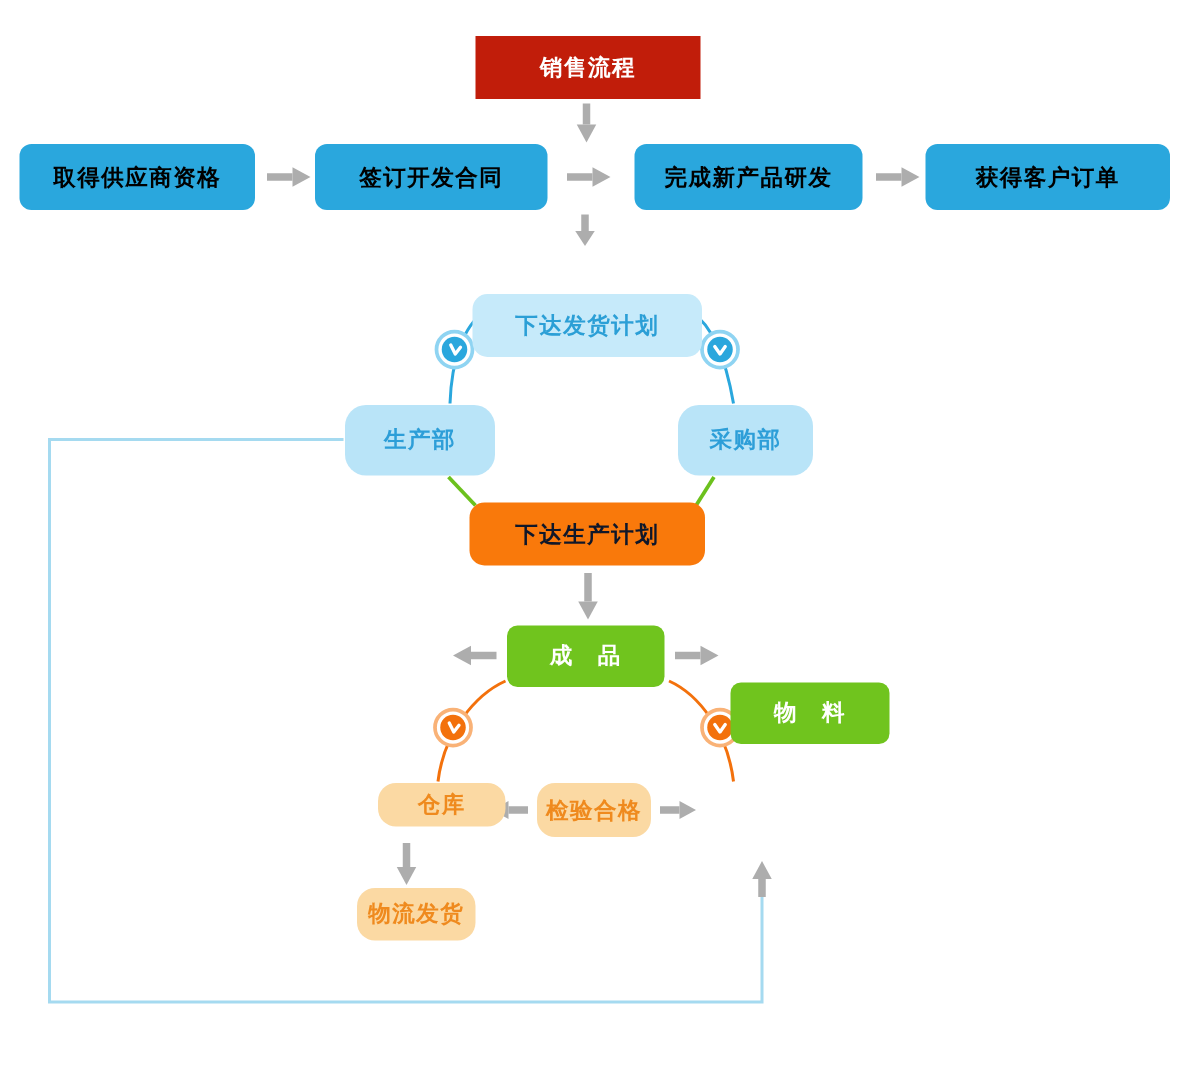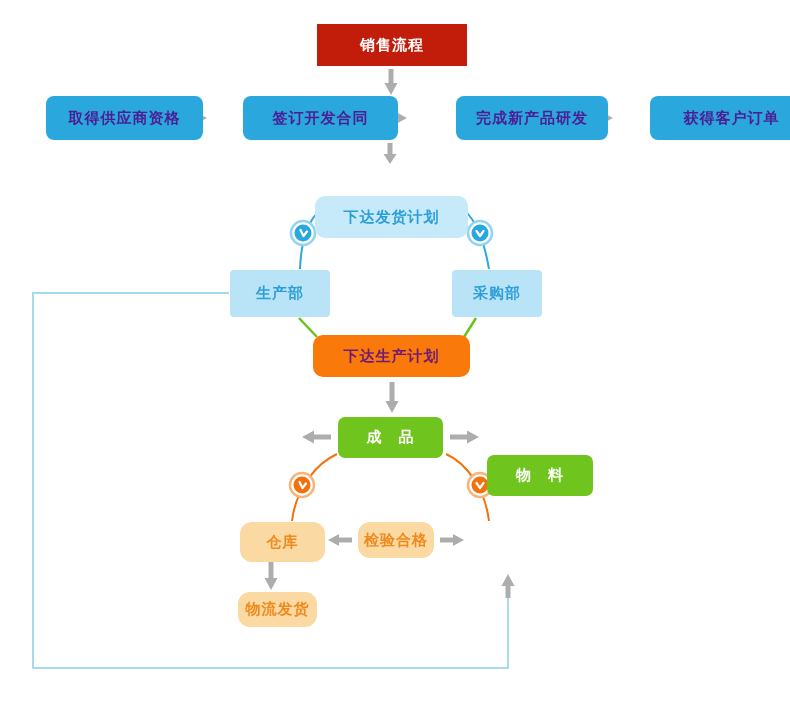--- a/index.html
+++ b/index.html
@@ -7,24 +7,24 @@
     position:relative;width:790px;height:725px;background:#ffffff;overflow:hidden;
     font-family:"Liberation Sans","DejaVu Sans",sans-serif;
   }
   .connectors{position:absolute;left:0;top:0;width:790px;height:725px;}
   .node{
     position:absolute;display:flex;align-items:center;justify-content:center;
     box-sizing:border-box;font-weight:bold;font-size:15px;letter-spacing:1px;
     white-space:pre;text-align:center;
   }
   .red       {background:#c11d0a;color:#ffffff;border-radius:0;}
-  .blue      {background:#2aa7dd;color:#4c1d95;border-radius:8px;margin-left:33px;}
+  .blue      {background:#2aa7dd;color:#000000;border-radius:8px;}
   .lightblue {background:#c6eafa;color:#2b9fd6;border-radius:10px;}
-  .dept      {background:#b9e4f8;color:#2d9ed8;border-radius:4px;}
-  .orangebox {background:#f9790b;color:#701a75;border-radius:10px;}
+  .dept      {background:#b9e4f8;color:#2d9ed8;border-radius:14px;}
+  .orangebox {background:#f9790b;color:#0f172a;border-radius:10px;}
   .greenbox  {background:#70c41e;color:#ffffff;border-radius:7px;}
   .tanbox    {background:#fbd9a3;color:#ef8a1e;border-radius:12px;}
 </style>
 </head>
 <body>
 
 <div class="canvas">
 
   <svg class="connectors" width="790" height="725" viewBox="0 0 790 725" xmlns="http://www.w3.org/2000/svg">
 
@@ -120,18 +120,18 @@
   <div class="node lightblue" style="left:315px;top:165px;width:153px;height:42px;margin-top:31px;">下达发货计划</div>
 
   <div class="node dept" style="left:230px;top:270px;width:100px;height:47px;">生产部</div>
   <div class="node dept" style="left:452px;top:270px;width:90px;height:47px;">采购部</div>
 
   <div class="node orangebox" style="left:313px;top:335px;width:157px;height:42px;">下达生产计划</div>
 
   <div class="node greenbox" style="left:338px;top:417px;width:105px;height:41px;">成　品</div>
   <div class="node greenbox" style="left:487px;top:417px;width:106px;height:41px;margin-top:38px;">物　料</div>
 
-  <div class="node tanbox" style="left:240px;top:522px;width:85px;height:40px;">仓库</div>
+  <div class="node tanbox" style="left:252px;top:522px;width:85px;height:29px;">仓库</div>
   <div class="node tanbox" style="left:358px;top:522px;width:76px;height:36px;">检验合格</div>
 
   <div class="node tanbox" style="left:238px;top:592px;width:79px;height:35px;">物流发货</div>
 
 </div>
 
 </body></html>

